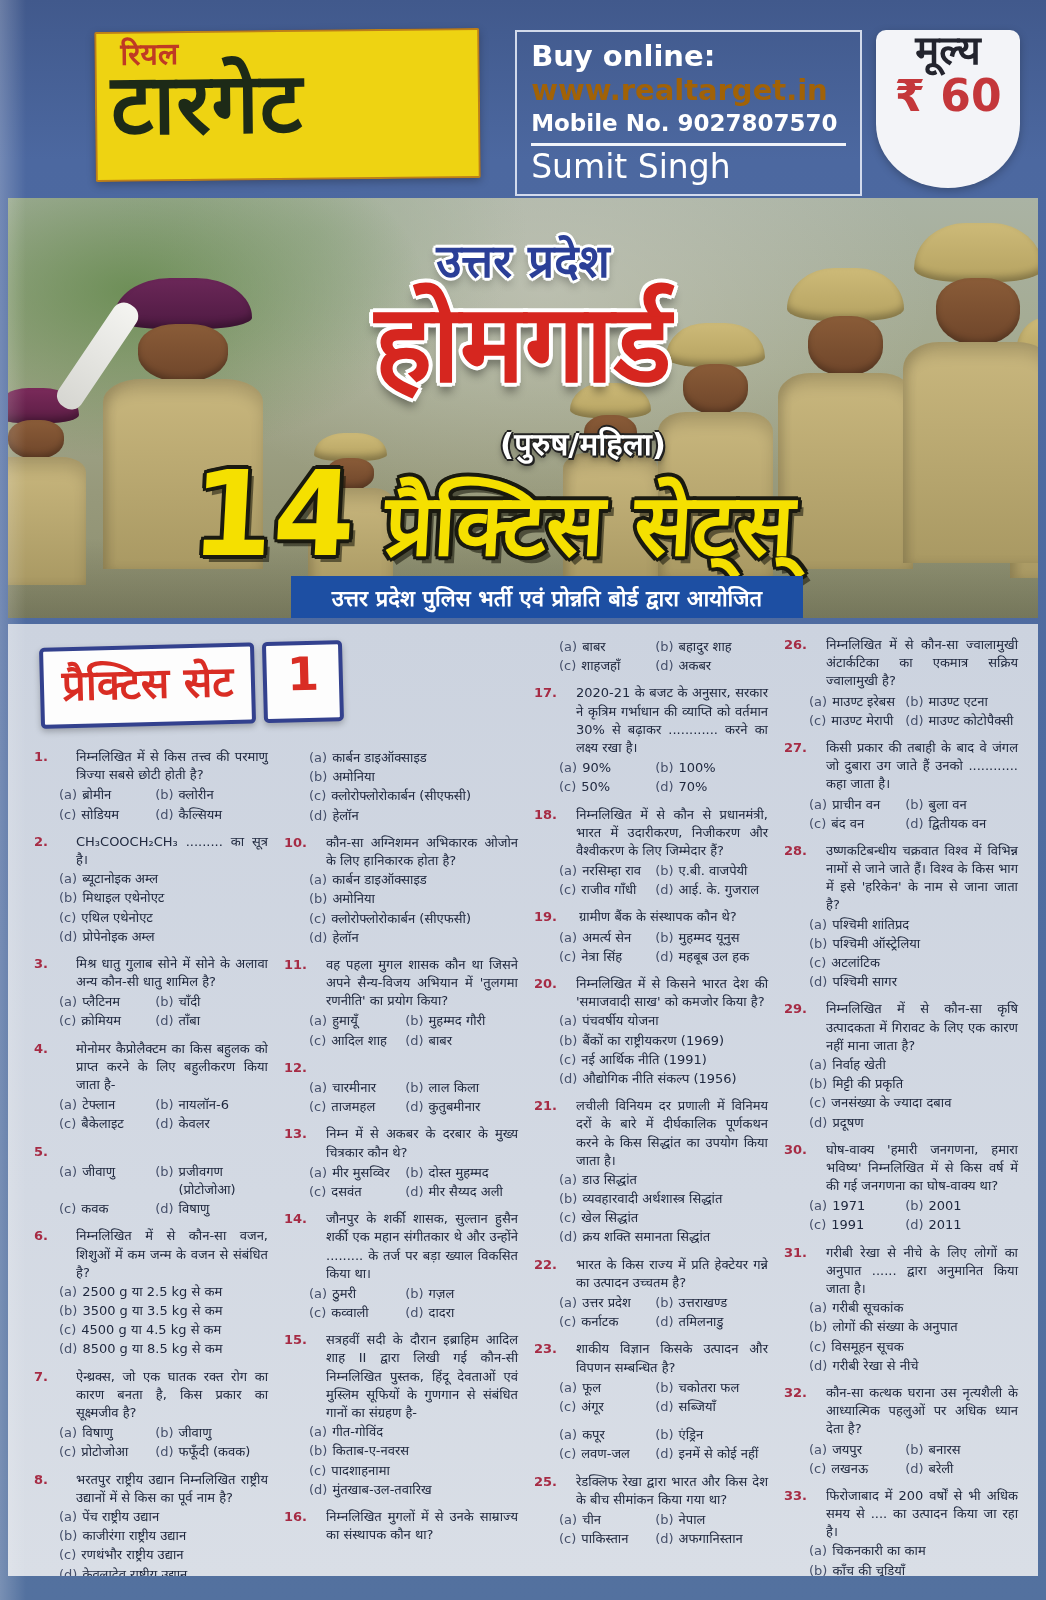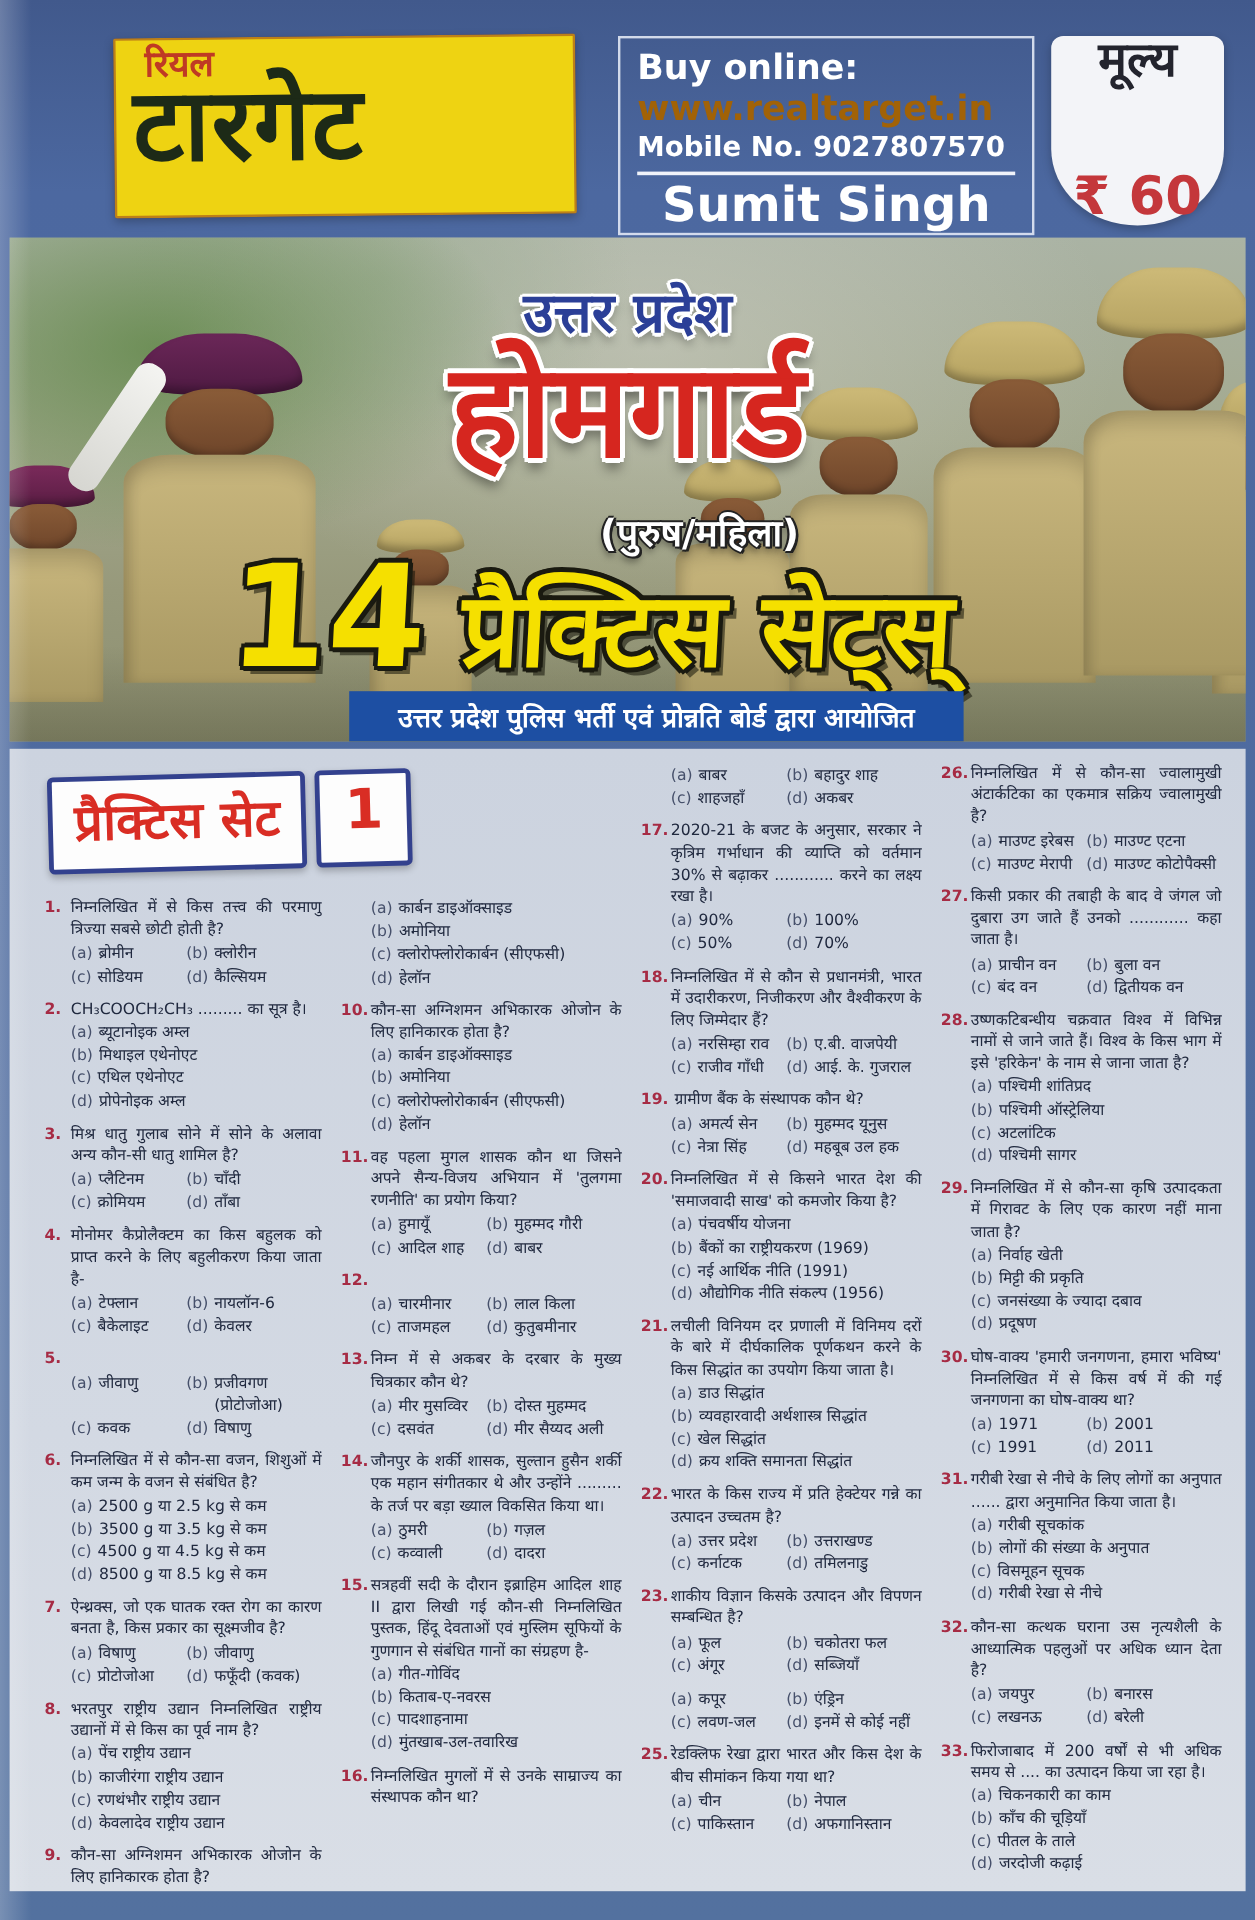--- a/index.html
+++ b/index.html
@@ -14,24 +14,24 @@
   .header{position:relative;display:flex;align-items:flex-start;gap:14px;padding:30px 26px 6px 95px;height:160px;}
   .logo-box{width:372px;height:140px;background:#eed312;border:2px solid rgba(150,60,30,.55);
        border-radius:2px;transform:rotate(-.6deg);padding:6px 10px 0 14px;box-shadow:0 3px 8px rgba(0,0,0,.25);}
   .brand-top{color:#bf3a24;font-size:30px;font-weight:800;line-height:1;margin-left:10px;}
   .brand-main{color:#1d2a17;font-size:84px;font-weight:800;line-height:.95;letter-spacing:1px;margin-top:-4px;}
   .info-box{width:328px;height:150px;border:2px solid rgba(235,240,250,.85);padding:8px 14px 4px;color:#fff;margin-left:21px;}
   .buy{font-size:29px;font-weight:800;line-height:1.15;}
   .url{font-size:29px;font-weight:800;color:#a16207;line-height:1.2;}
   .mobile{font-size:23px;font-weight:700;line-height:1.35;}
   .divider{border-top:3px solid #f0f3fa;margin:4px 0 2px;}
-  .author{font-size:40px;font-weight:700;text-align:center;line-height:1.15;}
+  .author{font-size:33px;font-weight:400;line-height:1.15;}
   .price-badge{margin-left:auto;width:150px;height:158px;background:#f3f4f8;
        border-radius:10px 10px 72px 72px/10px 10px 64px 64px;display:flex;flex-direction:column;
-       align-items:center;justify-content:space-between;gap:2px;box-shadow:0 3px 8px rgba(0,0,0,.25);}
+       align-items:center;justify-content:flex-start;gap:2px;box-shadow:0 3px 8px rgba(0,0,0,.25);}
   .price-label{font-size:40px;font-weight:800;color:#23242e;line-height:1;}
   .price-value{font-size:44px;font-weight:800;color:#c4373b;line-height:1.1;}
 
   
   .photo{position:relative;height:420px;margin:2px 8px 0;overflow:hidden;
      background:
        radial-gradient(420px 240px at 12% 22%,rgba(86,130,60,.7),rgba(86,130,60,0) 70%),
        radial-gradient(300px 200px at 30% 8%,rgba(160,175,150,.8),transparent 70%),
        radial-gradient(520px 300px at 52% 22%,rgba(208,208,198,.5),transparent 75%),
        linear-gradient(180deg,#aab3a4 0%,#a3a98f 40%,#97997b 70%,#8d8f70 100%);}
@@ -70,21 +70,21 @@
   .ps-title{position:absolute;top:20px;left:32px;display:flex;gap:8px;transform:rotate(-1.5deg);z-index:5;}
   .ps-label,.ps-num{background:#fdfdfd;border:4px solid #33418e;border-radius:5px;color:#d92d24;
        font-weight:800;box-shadow:0 3px 6px rgba(0,0,0,.25);}
   .ps-label{font-size:42px;padding:4px 18px 12px;}
   .ps-num{font-size:46px;padding:2px 20px 10px;}
   .qcols{display:grid;grid-template-columns:repeat(4,1fr);gap:0 16px;padding:12px 20px 0 26px;
        font-size:13px;line-height:1.4;color:#20293f;}
   .qcol.pad{padding-top:112px;}
   .question{margin-bottom:9px;}
   .qhead{display:flex;align-items:flex-start;}
-  .qnum{color:#a62b44;font-weight:700;margin-right:5px;min-width:20px;text-align:center;white-space:nowrap;}
+  .qnum{color:#a62b44;font-weight:700;margin-right:22px;min-width:20px;text-align:left;white-space:nowrap;}
   .qtext{font-weight:500;text-align:justify;}
   .opts{margin-left:25px;margin-top:1px;}
   .opts.c2{display:grid;grid-template-columns:46% 54%;}
   .opt{display:flex;align-items:flex-start;margin-top:1px;}
   .optk{color:#46506b;margin-right:5px;white-space:nowrap;}
 </style>
 </head>
 <body>
 
 <div class="page">

